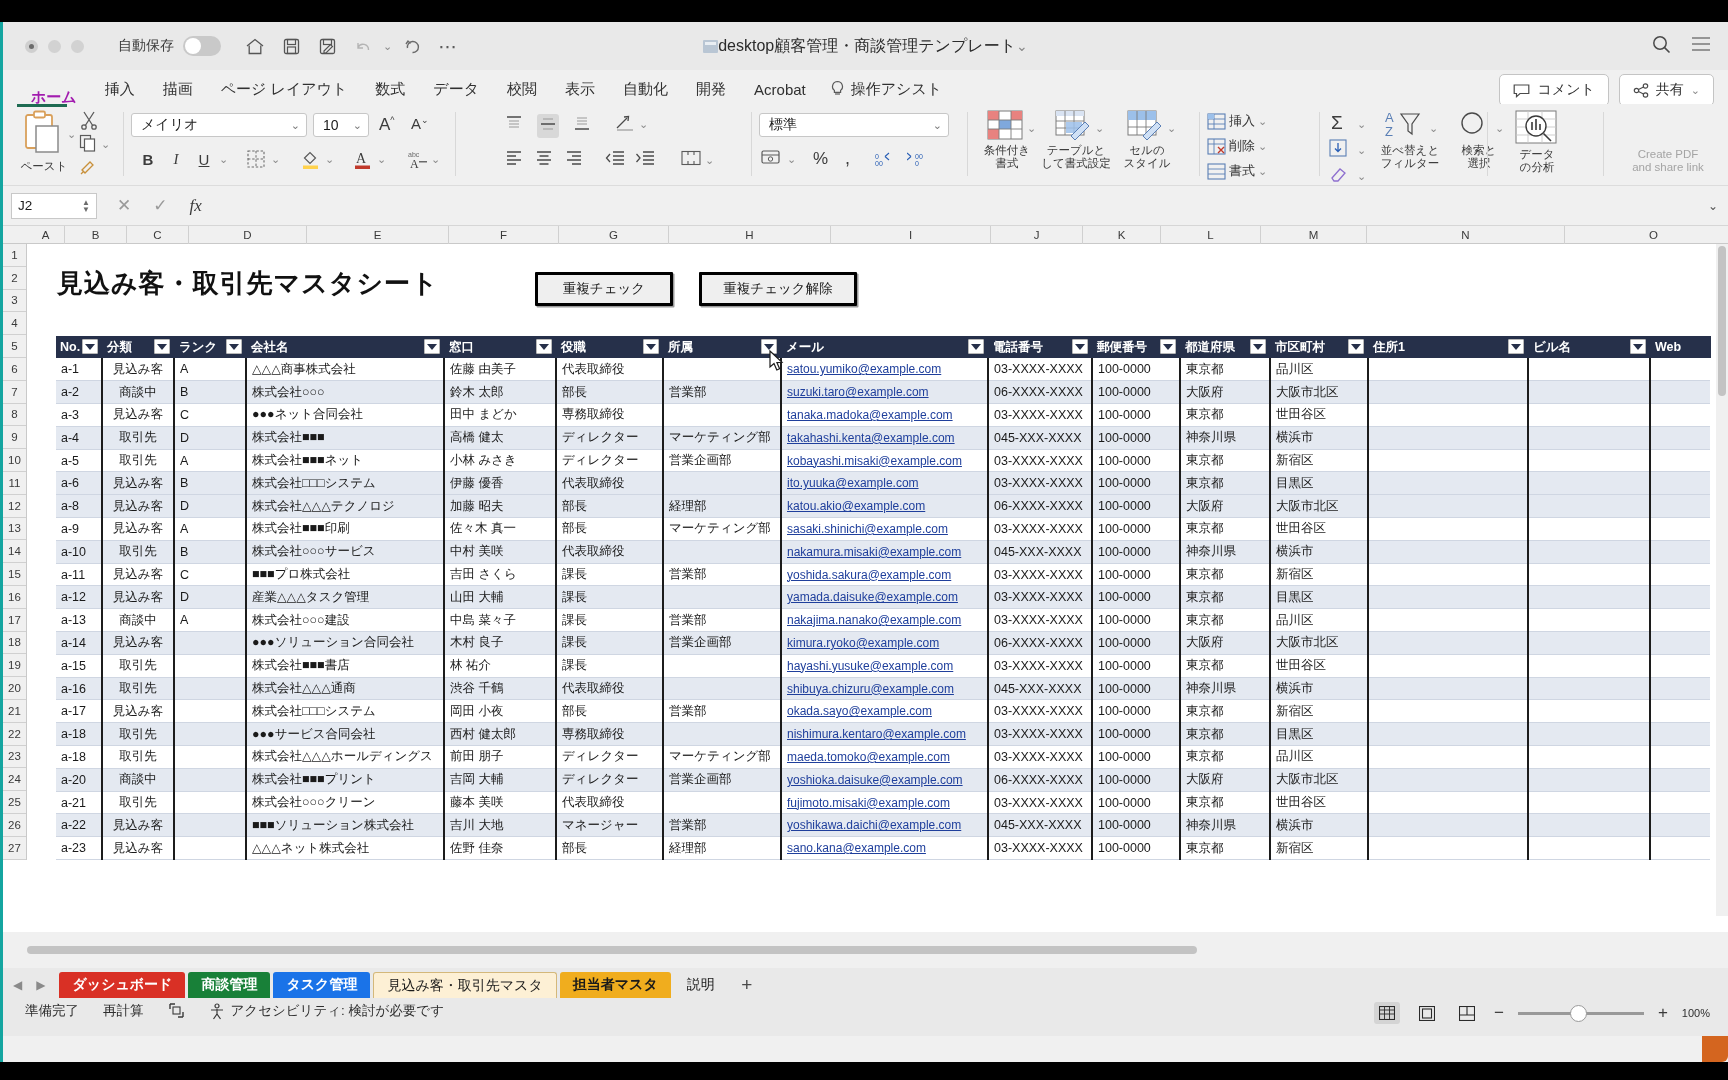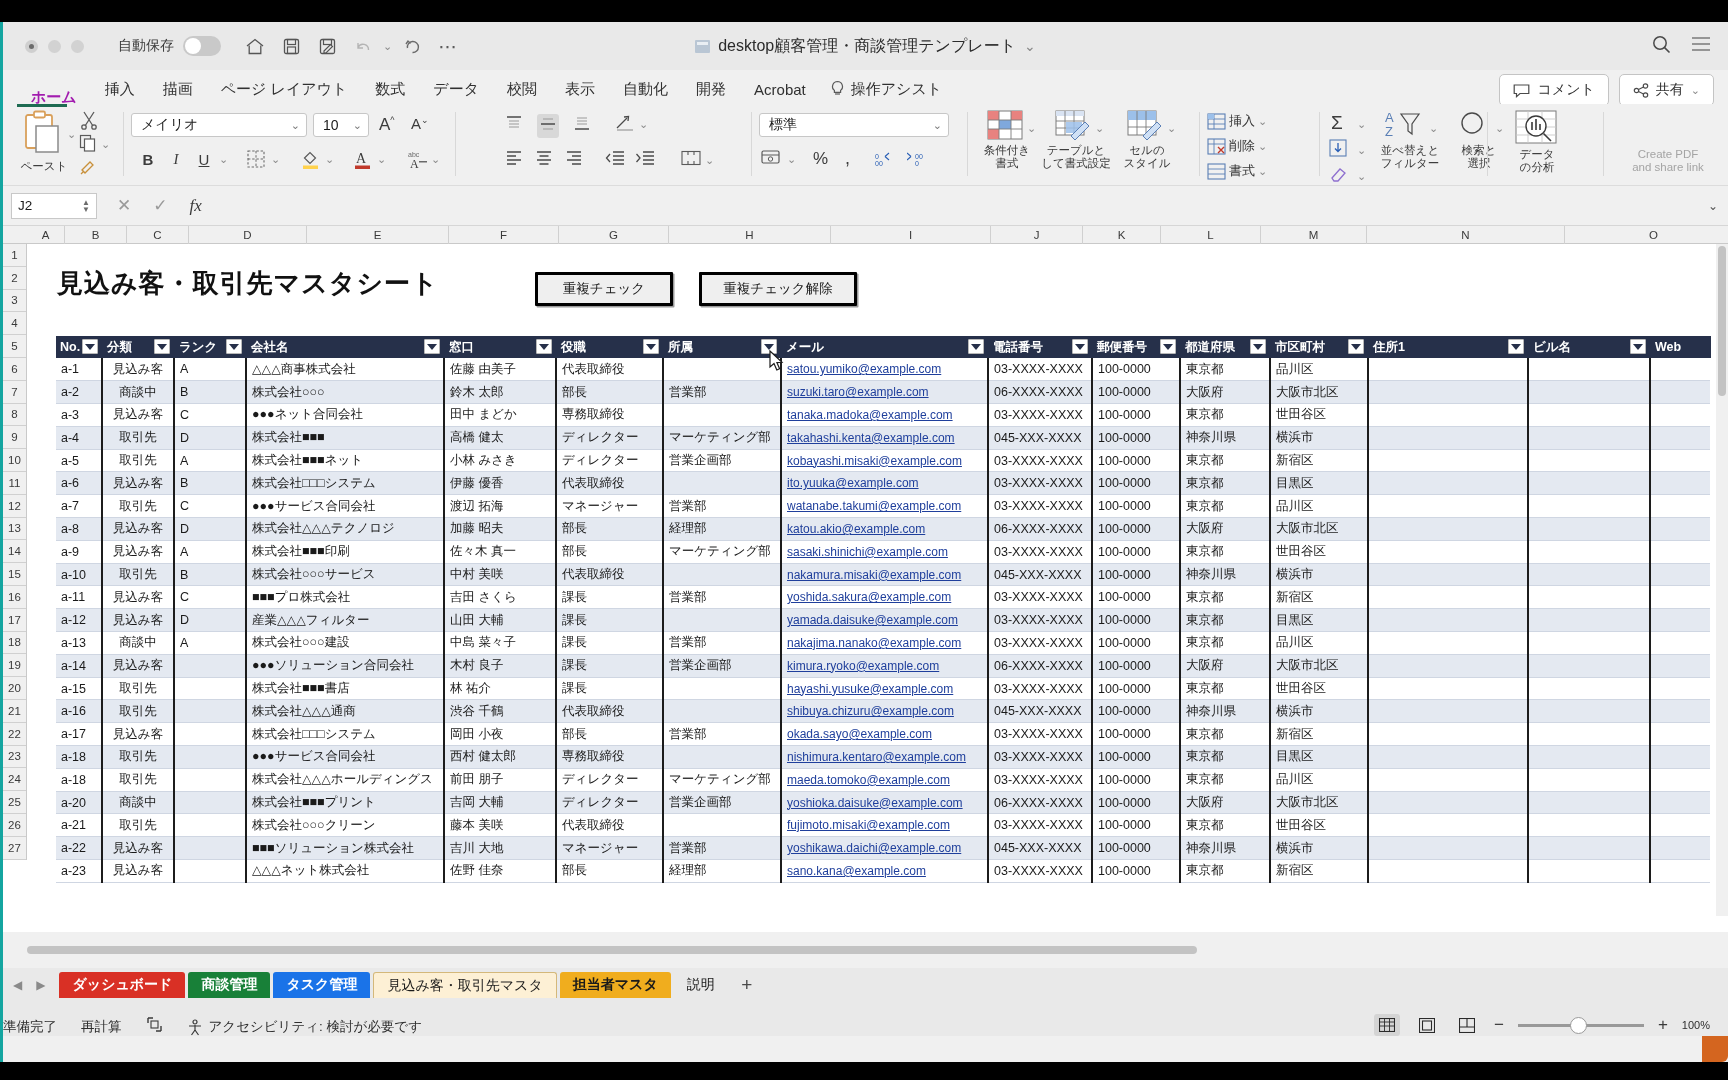--- a/index.html
+++ b/index.html
@@ -38,21 +38,21 @@
      border-radius:50%; background:#fff; }
 
   .qat { display:flex; align-items:center; gap:4px; margin-left:18px; }
   .qat-btn { width:32px; height:30px; display:flex; align-items:center; justify-content:center;
      color:#5a5a5a; }
   .qat-btn svg { display:block; }
   .chev-sm { font-size:11px; color:#8a8a8a; }
 
   .doc-title-wrap {
     position:absolute; left:0; top:0; width:1725px; height:48px;
-    display:flex; align-items:center; justify-content:center; gap:8px; pointer-events:none;
+    display:flex; align-items:center; justify-content:center; gap:0; pointer-events:none;
   }
   .doc-title { font-size:16px; color:#2b2b2b; pointer-events:auto; }
   .doc-icon { width:15px; height:13px; background:#b9c6d4; border-radius:1px; position:relative; }
   .doc-icon::after{ content:""; position:absolute; left:2px; top:2px; width:11px; height:3px; background:#e9eef3;}
 
   .tb-right { position:absolute; right:16px; top:0; height:48px; display:flex; align-items:center; gap:18px; }
 
   
   .ribbon-tabs {
     position:absolute; left:3px; top:70px; width:1725px; height:38px;
@@ -159,21 +159,21 @@
   .tabbar { position:absolute; left:3px; bottom:78px; width:1725px; height:34px; background:#e9e9e9;
      display:flex; align-items:center; padding-left:10px; gap:2px; }
   .navarrows { display:flex; gap:14px; margin-right:12px; color:#8a8a8a; font-size:12px; }
   .stab { height:26px; display:flex; align-items:center; padding:0 13px; font-size:14px;
      border-radius:3px 3px 0 0; white-space:nowrap; }
   .addtab { width:34px; height:26px; display:flex; align-items:center; justify-content:center;
      font-size:19px; color:#4a4a4a; }
 
   
   .statusbar { position:absolute; left:3px; bottom:44px; width:1725px; height:34px; background:#e9e9e9;
-     display:flex; align-items:flex-end; gap:24px; font-size:13.5px; color:#2e2e2e; }
+     display:flex; align-items:flex-start; padding-left:22px; gap:24px; font-size:13.5px; color:#2e2e2e; }
   .sb-right { position:absolute; right:18px; display:flex; align-items:center; gap:14px; }
   .viewbtn { width:26px; height:22px; display:flex; align-items:center; justify-content:center; border-radius:3px; }
   .viewbtn.on { background:#d4d4d4; }
   .zoomtrack { width:126px; height:3px; background:#999; position:relative; }
   .zoomknob { position:absolute; left:52px; top:-7px; width:17px; height:17px; border-radius:50%;
      background:#fff; border:1px solid #9a9a9a; }
   .bottom-accent { position:absolute; right:0; bottom:18px; width:26px; height:26px; background:#d4651f;
      border-bottom-right-radius:6px; }
 </style>
 </head>
@@ -824,37 +824,20 @@
               <td class="vb"></td>
               <td class="vb mail"><a href="#">ito.yuuka@example.com</a></td>
               <td class="vb">03-XXXX-XXXX</td>
               <td class="vb">100-0000</td>
               <td class="vb">東京都</td>
               <td class="vb">目黒区</td>
               <td class="vb"></td>
               <td class="vb"></td>
               <td></td>
             </tr>
-            <tr>
-              <td class="vb">a-7</td>
-              <td class="vb ctr">取引先</td>
-              <td class="vb">C</td>
-              <td class="vb">●●●サービス合同会社</td>
-              <td class="vb">渡辺 拓海</td>
-              <td class="vb">マネージャー</td>
-              <td class="vb">営業部</td>
-              <td class="vb mail"><a href="#">watanabe.takumi@example.com</a></td>
-              <td class="vb">03-XXXX-XXXX</td>
-              <td class="vb">100-0000</td>
-              <td class="vb">東京都</td>
-              <td class="vb">品川区</td>
-              <td class="vb"></td>
-              <td class="vb"></td>
-              <td></td>
-            </tr>
             <tr class="alt">
               <td class="vb">a-8</td>
               <td class="vb ctr">見込み客</td>
               <td class="vb">D</td>
               <td class="vb">株式会社△△△テクノロジ</td>
               <td class="vb">加藤 昭夫</td>
               <td class="vb">部長</td>
               <td class="vb">経理部</td>
               <td class="vb mail"><a href="#">katou.akio@example.com</a></td>
               <td class="vb">06-XXXX-XXXX</td>
@@ -913,21 +896,21 @@
               <td class="vb">東京都</td>
               <td class="vb">新宿区</td>
               <td class="vb"></td>
               <td class="vb"></td>
               <td></td>
             </tr>
             <tr class="alt">
               <td class="vb">a-12</td>
               <td class="vb ctr">見込み客</td>
               <td class="vb">D</td>
-              <td class="vb">産業△△△フィルター</td>
+              <td class="vb">産業△△△タスク管理</td>
               <td class="vb">山田 大輔</td>
               <td class="vb">課長</td>
               <td class="vb"></td>
               <td class="vb mail"><a href="#">yamada.daisuke@example.com</a></td>
               <td class="vb">03-XXXX-XXXX</td>
               <td class="vb">100-0000</td>
               <td class="vb">東京都</td>
               <td class="vb">目黒区</td>
               <td class="vb"></td>
               <td class="vb"></td>

